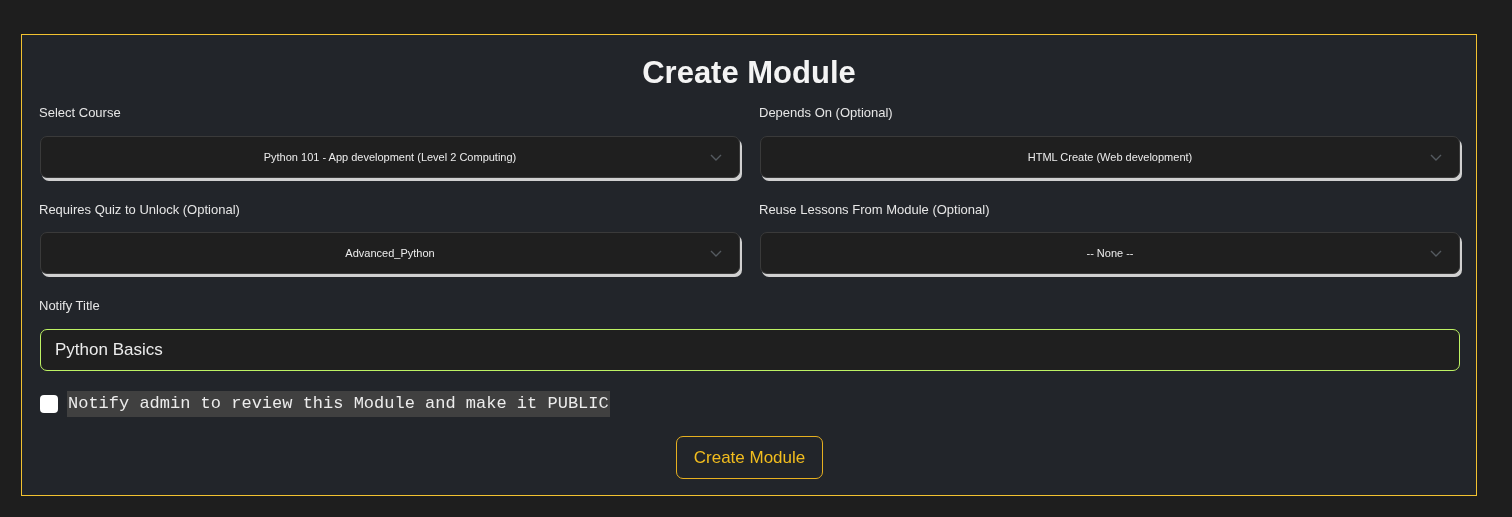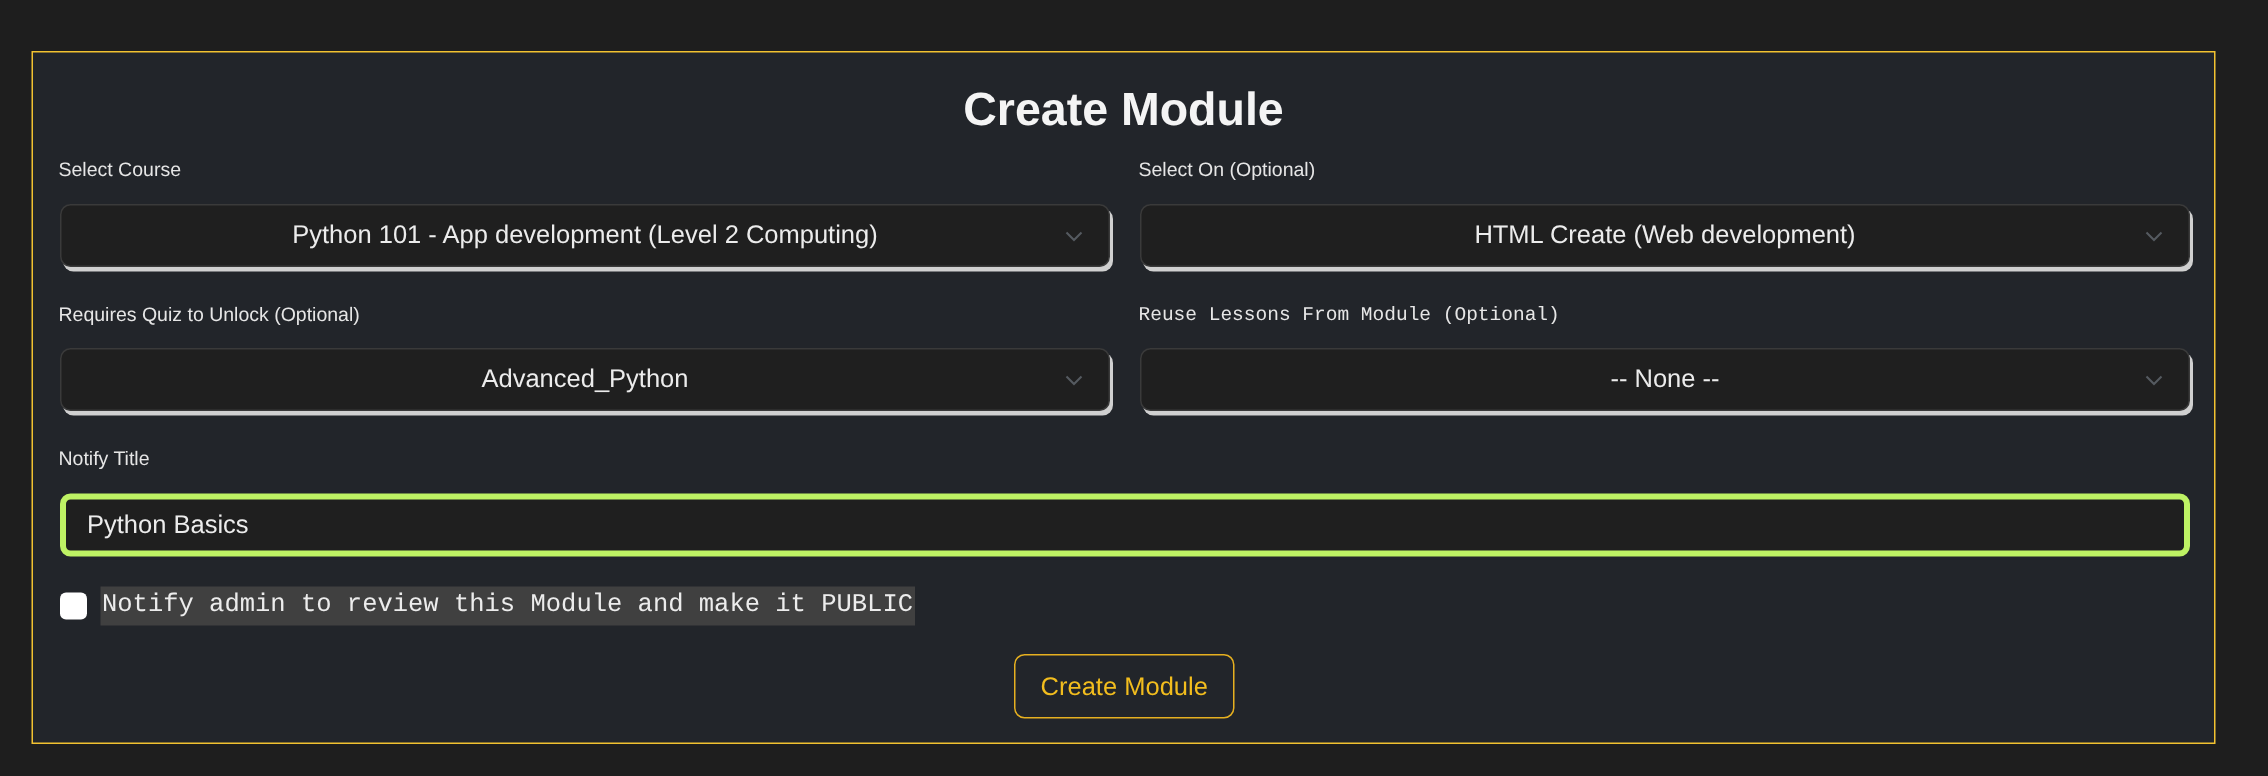--- a/index.html
+++ b/index.html
@@ -45,40 +45,40 @@
       position: absolute;
       height: 42px;
       box-sizing: border-box;
       background: #1f1f1f;
       border: 1px solid #3a3a3a;
       border-radius: 7px;
       box-shadow: 2px 3px 0 #d0d0d0;
       display: flex;
       align-items: center;
       justify-content: center;
-      font-size: 17px;
+      font-size: 11px;
       color: #ececec;
       cursor: pointer;
     }
     .select .chev {
       position: absolute;
       right: 16px;
       top: 13px;
       width: 14px;
       height: 14px;
     }
     .text-input {
       position: absolute;
       left: 18px;
       top: 294px;
       width: 1420px;
       height: 42px;
       box-sizing: border-box;
       background: #1f1f1f;
-      border: 4px solid #bef264;
+      border: 1px solid #bef264;
       border-radius: 7px;
       color: #ececec;
       font-size: 17px;
       padding: 0 14px;
       font-family: "Liberation Sans", "DejaVu Sans", sans-serif;
       outline: none;
     }
     .check-row {
       position: absolute;
       left: 18px;
@@ -129,37 +129,37 @@
   <h1 class="title">Create Module</h1>
 
   <div class="label" style="left:17px; top:68px;">Select Course</div>
   <div class="select" style="left:18px; top:101px; width:700px;">
     <span>Python 101 - App development (Level 2 Computing)</span>
     <svg class="chev" viewBox="0 0 14 14">
         <polyline points="2,5 7,10 12,5" fill="none" stroke="#555a60" stroke-width="1.4"></polyline>
       </svg>
   </div>
 
-  <div class="label" style="left:737px; top:68px;">Select On (Optional)</div>
+  <div class="label" style="left:737px; top:68px;">Depends On (Optional)</div>
   <div class="select" style="left:738px; top:101px; width:700px;">
     <span>HTML Create (Web development)</span>
     <svg class="chev" viewBox="0 0 14 14">
         <polyline points="2,5 7,10 12,5" fill="none" stroke="#555a60" stroke-width="1.4"></polyline>
       </svg>
   </div>
 
   <div class="label" style="left:17px; top:165px;">Requires Quiz to Unlock (Optional)</div>
   <div class="select" style="left:18px; top:197px; width:700px;">
     <span>Advanced_Python</span>
     <svg class="chev" viewBox="0 0 14 14">
         <polyline points="2,5 7,10 12,5" fill="none" stroke="#555a60" stroke-width="1.4"></polyline>
       </svg>
   </div>
 
-  <div class="label" style="left:737px; top:165px;font-family:Liberation Mono, monospace;">Reuse Lessons From Module (Optional)</div>
+  <div class="label" style="left:737px; top:165px;">Reuse Lessons From Module (Optional)</div>
   <div class="select" style="left:738px; top:197px; width:700px;">
     <span>-- None --</span>
     <svg class="chev" viewBox="0 0 14 14">
         <polyline points="2,5 7,10 12,5" fill="none" stroke="#555a60" stroke-width="1.4"></polyline>
       </svg>
   </div>
 
   <div class="label" style="left:17px; top:261px;">Notify Title</div>
   <input class="text-input" type="text" value="Python Basics" style="">
 

